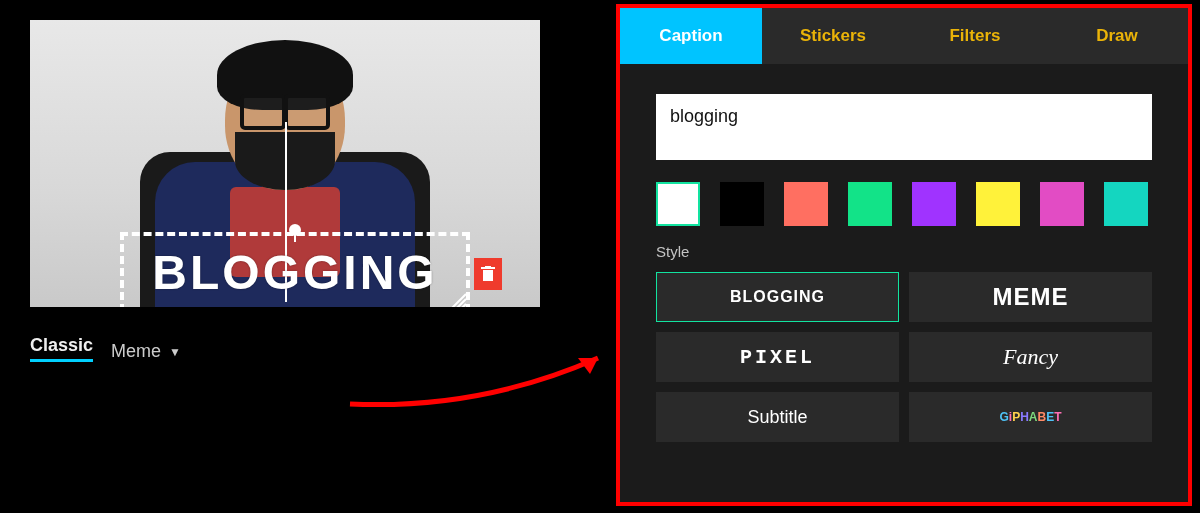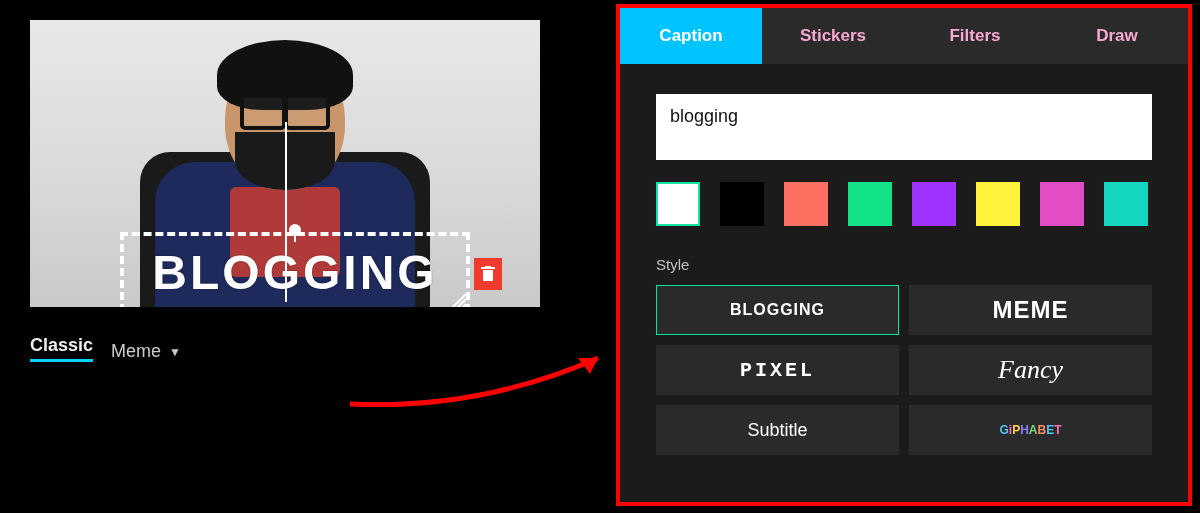--- a/index.html
+++ b/index.html
@@ -144,21 +144,21 @@
     background:#1b1b1b;
     display:flex; flex-direction:column;
   }
   .tabs-row {
     display:flex; height:56px;
     background:#2a2a2a;
   }
   .tab {
     flex:1;
     display:flex; align-items:center; justify-content:center;
-    color:#f9a8d4; font-size:17px; font-weight:600;
+    color:#eab308; font-size:17px; font-weight:600;
     cursor:pointer;
   }
   .tab.active { background:#00c4ff; color:#fff; }
 
   .panel-body {
     padding:30px 36px 12px;
     flex:1;
   }
   .caption-input {
     width:100%; height:66px;
@@ -169,36 +169,36 @@
 
   .swatches {
     display:flex; gap:20px; margin-top:18px;
   }
   .swatch {
     width:44px; height:44px; cursor:pointer;
   }
   .swatch.selected { border:2px solid #12e3a0; }
 
   .style-label {
-    color:#c4c4c4; font-size:15px; margin-top:30px; margin-bottom:12px;
+    color:#c4c4c4; font-size:15px; margin-top:17px; margin-bottom:12px;
   }
   .style-grid {
     display:grid; grid-template-columns:1fr 1fr; gap:10px;
   }
   .style-btn {
     height:50px; background:#2a2a2a;
     display:flex; align-items:center; justify-content:center;
     color:#fff; cursor:pointer;
     font-size:18px;
   }
   .style-btn.selected { border:1.5px solid #12e3a0; }
   .s-default { font-weight:800; letter-spacing:1px; font-size:16px; }
   .s-meme { font-family: Impact, "Arial Black", sans-serif; font-weight:900; letter-spacing:1px; font-size:24px; }
   .s-pixel { font-family: "Courier New", monospace; font-weight:700; letter-spacing:3px; font-size:20px;}
-  .s-fancy { font-family: "Brush Script MT", cursive; font-style:italic; font-size:26px; }
+  .s-fancy { font-family: "Brush Script MT", cursive; font-style:italic; font-size:22px; }
   .s-subtitle { font-size:18px; }
   .s-gphabet span { font-weight:700; font-size:12px; }
 
   
   .arrow-annot {
     position:absolute;
     left:340px; top:340px;
     width:280px; height:80px;
     pointer-events:none;
   }

